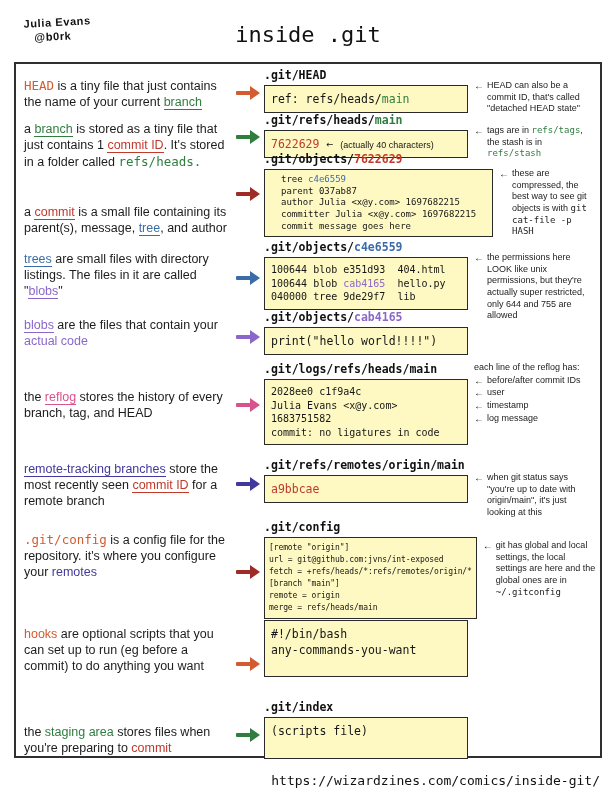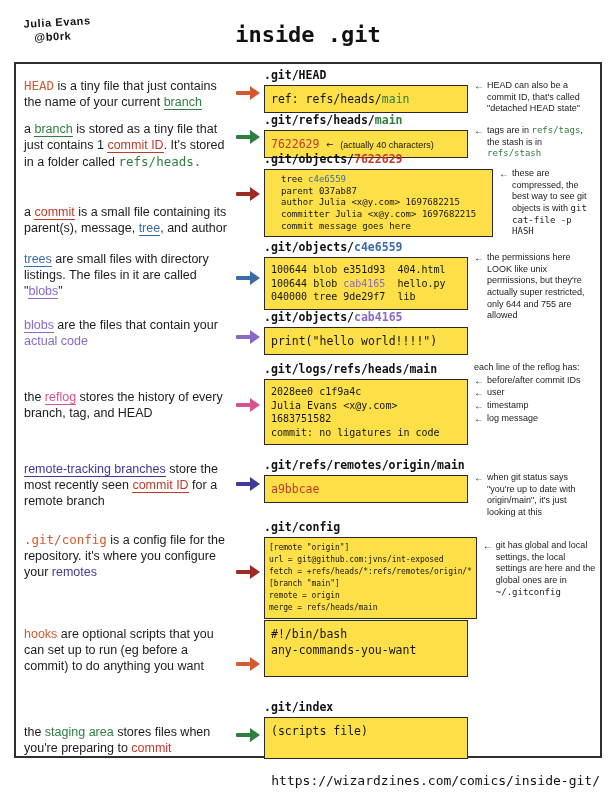--- a/index.html
+++ b/index.html
@@ -2,38 +2,38 @@
 <html><head>
 <meta charset="utf-8">
 <style>
   html,body{margin:0;padding:0;background:#ffffff;}
   .page{position:relative;width:616px;height:800px;background:#fff;overflow:hidden;
         font-family:"Liberation Sans",sans-serif;color:#1c1c1c;}
   .author{position:absolute;top:16px;left:24px;font-size:11px;line-height:1.25;
           font-weight:bold;letter-spacing:.6px;transform:rotate(-3deg);color:#111;}
   .author .l2{margin-left:10px;}
   .title{position:absolute;top:22px;left:0;right:0;text-align:center;
-         font-family:"DejaVu Sans Mono",monospace;font-weight:bold;font-size:22px;color:#111;}
+         font-family:"DejaVu Sans Mono",monospace;font-weight:normal;font-size:22px;color:#111;}
   .comic-border{position:absolute;left:14px;top:62px;width:588px;height:696px;
                 border:2px solid #2f2f2f;box-sizing:border-box;}
   .footer{position:absolute;bottom:12px;right:16px;font-family:"DejaVu Sans Mono",monospace;
           font-size:13px;color:#111;text-decoration:none;}
 
   .row{position:absolute;left:8px;right:4px;display:flex;align-items:flex-start;}
   .desc{flex:0 0 208px;font-size:12.5px;line-height:1.26;color:#1c1c1c;}
   .arrow-cell{flex:0 0 32px;display:flex;justify-content:center;}
   .mid{flex:0 0 204px;}
   .note{flex:1;padding-left:6px;font-size:9px;line-height:1.3;color:#222;}
   .note-line{display:flex;gap:3px;margin-bottom:1px;}
   .note-arrow{flex:0 0 auto;font-size:10px;line-height:1.1;}
   .file-label{font-family:"DejaVu Sans Mono",monospace;font-size:11.5px;font-weight:700;
               margin-bottom:3px;color:#111;white-space:pre;}
   .code-box{border:1.5px solid #2a2a2a;padding:5px 6px;box-sizing:border-box;width:100%;
             font-family:"DejaVu Sans Mono",monospace;font-size:11.5px;line-height:1.4;
-            white-space:pre;color:#151515;background:#fde047;}
+            white-space:pre;color:#151515;background:#fef9c3;}
   .mono{font-family:"DejaVu Sans Mono",monospace;}
   .u{border-bottom:1.4px solid currentColor;}
   .small-hand{font-family:"Liberation Sans",sans-serif;font-size:9px;}
 
   .arrow{position:relative;display:block;width:24px;height:14px;}
   .arrow .shaft{position:absolute;left:0;top:5px;width:15px;height:4px;background:currentColor;border-radius:1px;}
   .arrow .head{position:absolute;left:14px;top:0;width:0;height:0;
                border-left:10px solid currentColor;border-top:7px solid transparent;border-bottom:7px solid transparent;}
 
   .row-head{top:4px}   .row-head .desc{padding-top:10px}   .row-head .arrow{margin-top:18px}   .row-head .note{padding-top:12px}

